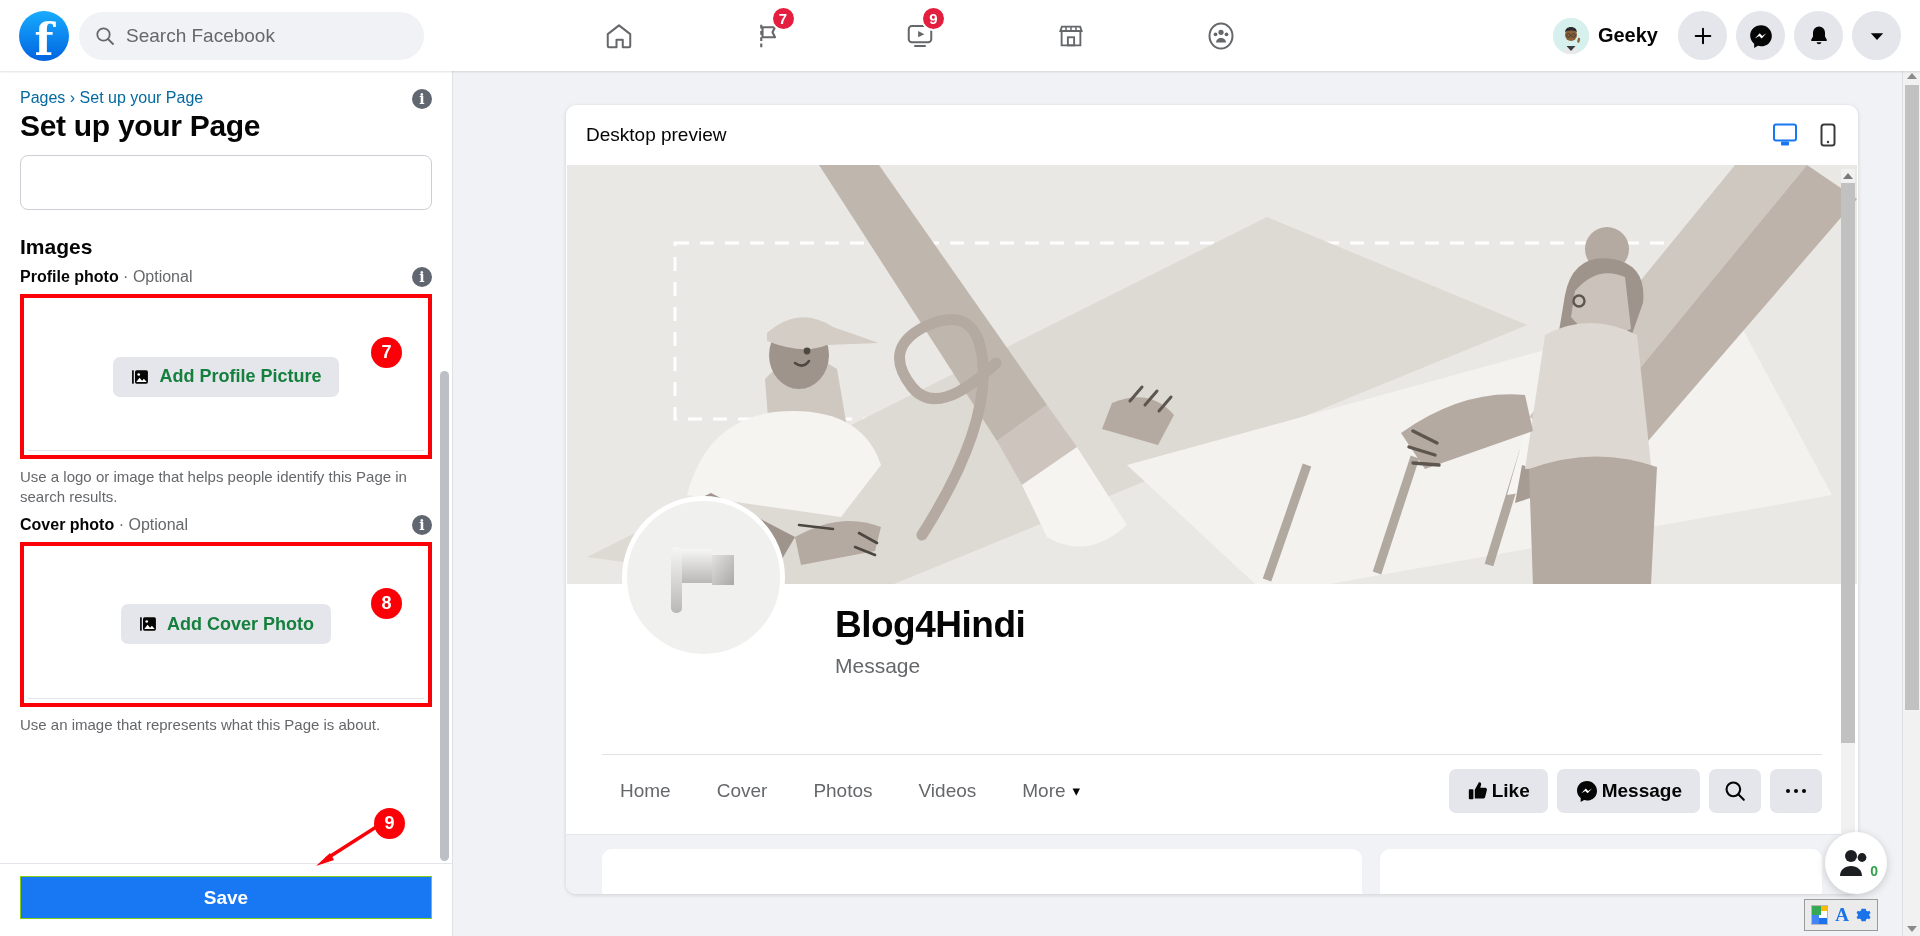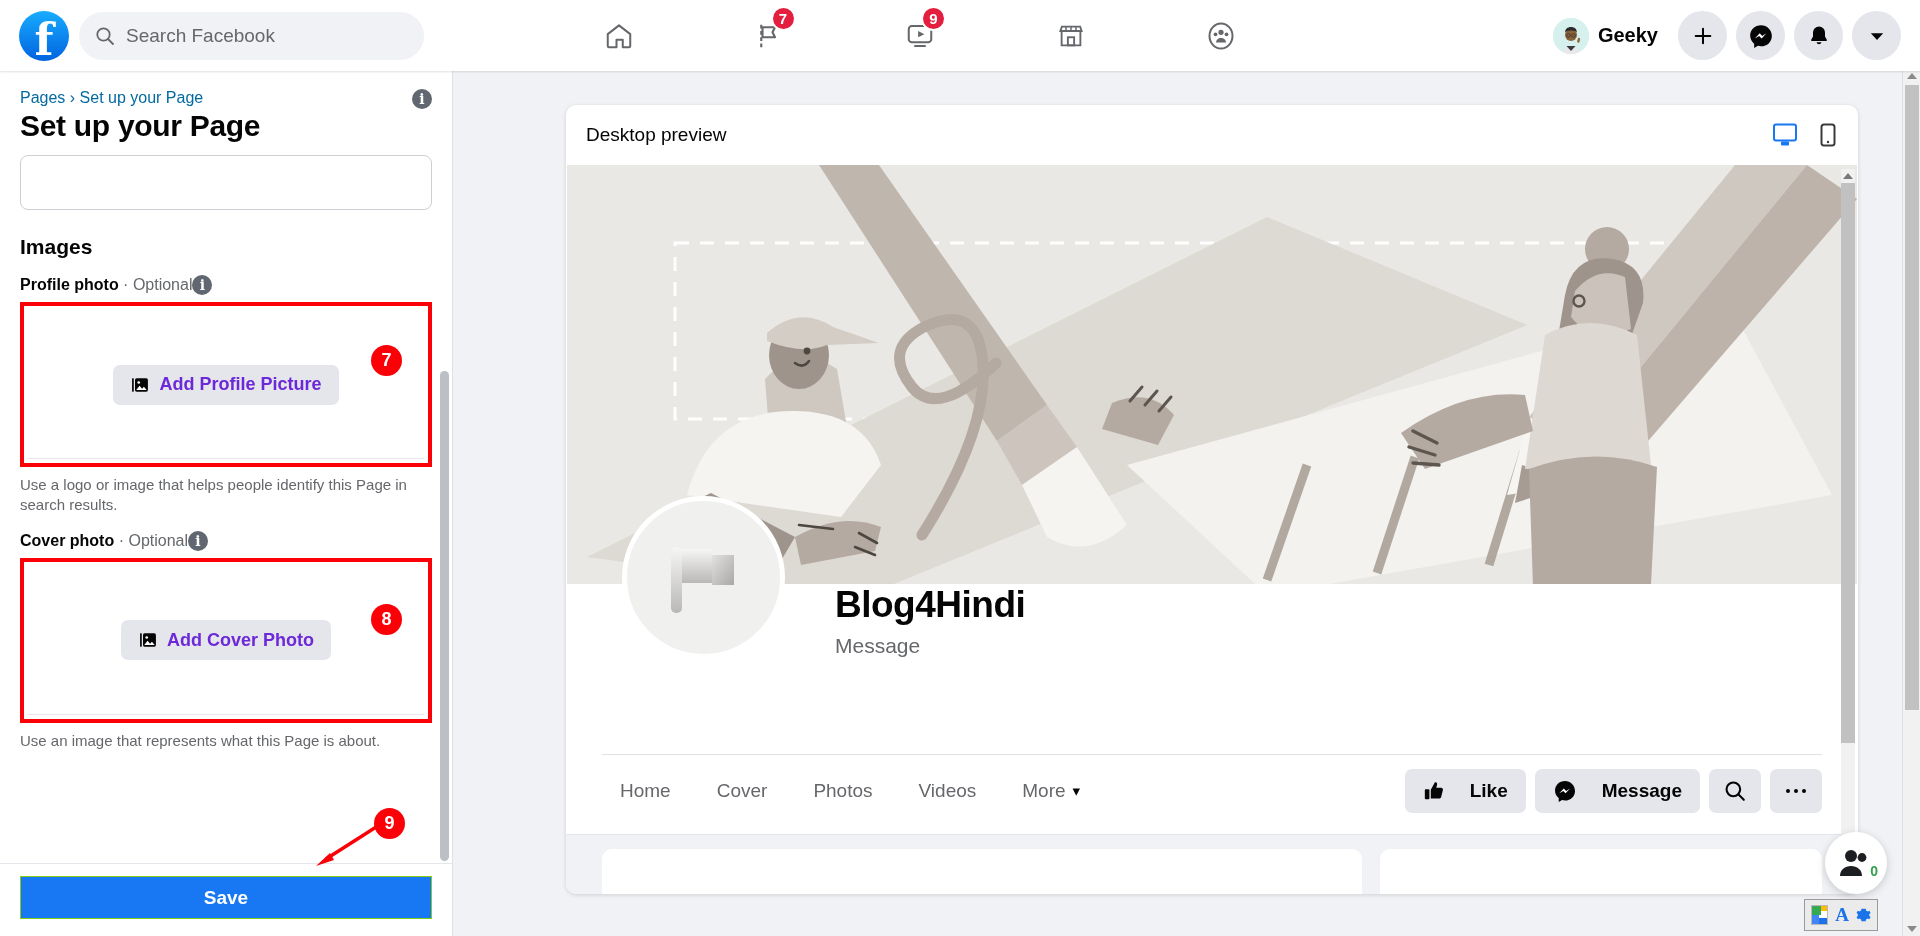--- a/index.html
+++ b/index.html
@@ -65,34 +65,34 @@
     width: 20px; height: 20px; border-radius: 50%; background: #606770; color: #fff;
     font-size: 14px; font-weight: 700; font-family: "DejaVu Serif", serif;
     display: flex; align-items: center; justify-content: center; flex: 0 0 auto;
   }
   .title-row { display: flex; justify-content: space-between; align-items: flex-start; }
   .text-input {
     width: 100%; height: 55px; border: 1px solid #ccd0d5; border-radius: 8px;
     margin-top: 12px; background: #fff;
   }
   .section-h { font-size: 21px; font-weight: 700; color: #050505; margin-top: 25px; }
-  .field-label-row { display: flex; justify-content: flex-start; align-items: center;
-    margin-top: 16px; }
+  .field-label-row { display: flex; justify-content: space-between; align-items: center;
+    margin-top: 8px; }
   .field-label { font-size: 16px; color: #050505; }
   .field-label b { font-weight: 700; }
   .field-label i { font-style: normal; color: #65676b; }
   .drop-zone {
     position: relative; margin-top: 7px; border: 4px solid #fb0007; background: #fff;
     height: 165px; display: flex; align-items: center; justify-content: center;
   }
   .zone-inner { position: absolute; inset: 4px; border-bottom: 1px solid #e4e6eb; }
   .ghost-btn {
     position: relative; z-index: 2; background: #e4e6eb; border: none; border-radius: 7px;
     height: 40px; padding: 0 17px; display: flex; align-items: center; gap: 9px;
-    font-size: 18px; font-weight: 700; color: #6d28d9; cursor: pointer;
+    font-size: 18px; font-weight: 700; color: #15803d; cursor: pointer;
     font-family: "Liberation Sans", sans-serif;
   }
   .step-badge {
     position: absolute; width: 31px; height: 31px; border-radius: 50%; background: #fb0007;
     color: #fff; font-size: 18px; font-weight: 700; display: flex; align-items: center;
     justify-content: center; z-index: 5;
   }
   .helper { font-size: 15px; color: #65676b; line-height: 1.33; margin-top: 8px; }
   .sb-footer { border-top: 1px solid #e4e6eb; padding: 12px 20px 17px 20px; position: relative; }
   .save-wrap { border: 1px solid #84cc16; }
@@ -120,34 +120,34 @@
     position: relative; margin: 0 1px; height: 419px; overflow: hidden;
     background: #eae8e4;
   }
   .cover svg { position: absolute; inset: 0; width: 100%; height: 100%; }
   .identity { display: flex; align-items: flex-start; padding: 0 0 0 56px; position: relative; height: 170px; }
   .pfp {
     position: absolute; top: -88px; left: 56px; width: 163px; height: 163px;
     border-radius: 50%; background: #f0f0ee; border: 5px solid #fff;
     display: flex; align-items: center; justify-content: center;
   }
-  .ident-text { margin-left: 213px; }
+  .ident-text { margin-left: 213px; padding-top: 20px; }
   .pg-name { font-size: 37px; font-weight: 700; color: #050505; letter-spacing: -.5px; }
   .pg-cat { font-size: 21px; color: #65676b; margin-top: 8px; }
   .tabrow {
     margin: 0 36px; border-top: 1px solid #dfe1e5; height: 72px;
     display: flex; align-items: center; justify-content: space-between;
   }
   .tabs { display: flex; align-items: center; gap: 10px; }
   .tab { font-size: 19px; color: #65676b; padding: 9px 18px; border-radius: 7px;
     cursor: pointer; display: flex; align-items: center; gap: 7px; }
   .actions { display: flex; align-items: center; gap: 9px; }
   .act-btn {
     background: #e4e6eb; border: none; border-radius: 7px; height: 44px; padding: 0 18px;
-    display: flex; align-items: center; gap: 25px; font-size: 19px; font-weight: 700;
+    display: flex; align-items: center; gap: 3px; font-size: 19px; font-weight: 700;
     color: #050505; cursor: pointer; font-family: "Liberation Sans", sans-serif;
   }
   .act-sq { width: 52px; padding: 0; justify-content: center; }
   .feedstrip { margin-top: 8px; height: 60px; background: #f0f2f5;
     border-top: 1px solid #e4e6eb; display: flex; gap: 18px; padding: 14px 36px 0; }
   .feed-col { background: #fff; border-radius: 10px 10px 0 0; height: 60px; }
 
   
   .pv-scroll { position: absolute; right: 3px; top: 64px; width: 14px; height: 714px;
     background: #f1f1f1; display: flex; flex-direction: column; align-items: center;

